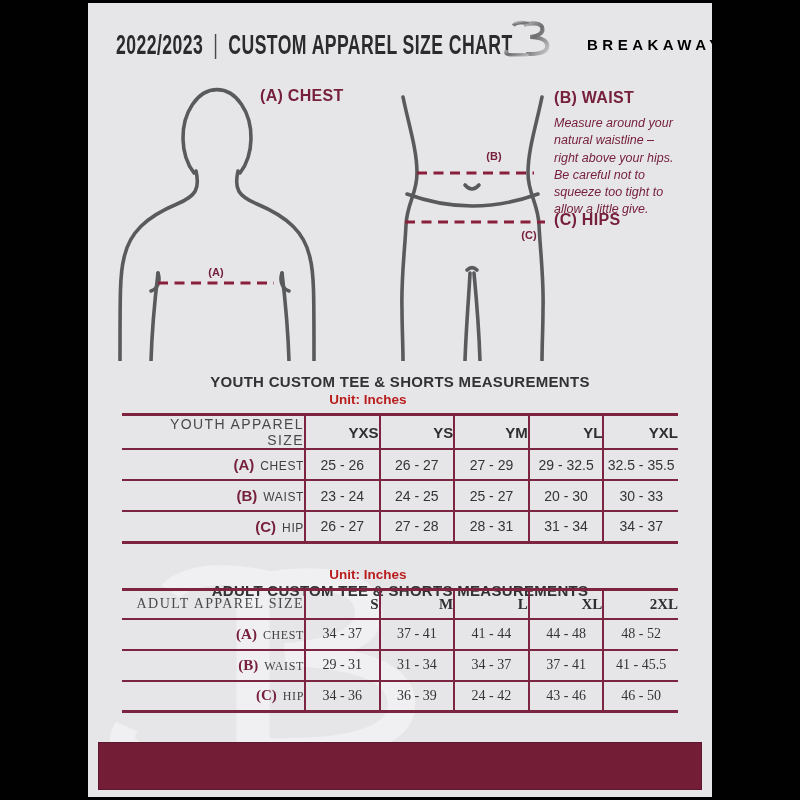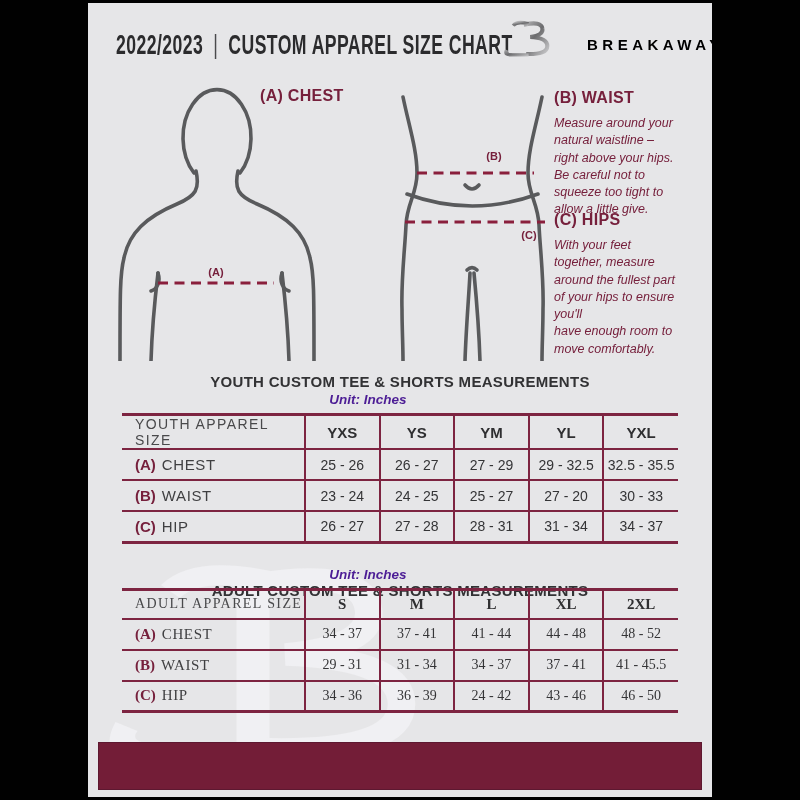--- a/index.html
+++ b/index.html
@@ -46,37 +46,37 @@
   .guide h3{margin:0 0 8px 0;font-size:16px;font-weight:bold;letter-spacing:.3px;}
   .guide p{margin:0;font-size:12.5px;font-style:italic;line-height:1.38;white-space:pre-line;}
   .guide-chest{left:172px;top:84px;width:160px;}
   .guide-waist{left:466px;top:86px;width:160px;}
   .guide-hips{left:466px;top:208px;width:162px;}
 
   
   .tbl-title{position:absolute;left:0;width:624px;text-align:center;z-index:2;
     font-size:15px;font-weight:bold;color:#323234;letter-spacing:.3px;}
   .tbl-subtitle{position:absolute;left:0;width:560px;text-align:center;z-index:2;
-    font-size:13.5px;font-style:italic;font-weight:bold;color:#4c1d95;}
+    font-size:13.5px;font-weight:bold;color:#b91c1c;}
   .youth-title{top:370px;} .youth-subtitle{top:389px;}
   .adult-title{top:545px;margin-top:34px;} .adult-subtitle{top:564px;}
 
   
   table.size{position:absolute;left:34px;width:556px;border-collapse:collapse;z-index:2;
     border-top:3px solid var(--maroon-line);border-bottom:3px solid var(--maroon-line);
     background:transparent;}
   .youth-table{top:410px;} .adult-table{top:585px;font-family:Liberation Serif, serif;}
   table.size th,table.size td{border-left:2px solid var(--maroon-line);padding:0;text-align:center;}
-  table.size th:first-child,table.size td:first-child{border-left:none;text-align:left;padding-left:13px;}
+  table.size th:first-child,table.size td:first-child{border-left:none;text-align:right;padding-left:13px;}
   table.size tbody tr td{border-top:2px solid var(--maroon-line);}
-  table.size thead th{height:29px;font-size:15px;font-weight:bold;color:#2f2f31;}
+  table.size thead th{height:29px;font-size:15px;font-weight:bold;color:#2f2f31;text-align:right;}
   table.size thead th:first-child{font-size:14px;font-weight:normal;color:#49494B;letter-spacing:1.4px;}
   table.size tbody td{height:31px;font-size:14px;color:var(--cell-ink);}
   table.size td .pfx{font-weight:bold;color:var(--maroon);margin-right:6px;font-size:15px;}
-  table.size td .lbl{color:#3f3f41;font-size:15px;letter-spacing:.6px;}
+  table.size td .lbl{color:#3f3f41;font-size:12px;letter-spacing:.6px;}
   col.c-label{width:32.9%;} col.c-size{width:13.42%;}
 
   
   .footer-bar{position:absolute;left:10px;top:739px;width:604px;height:48px;
     background:#731D37;border:1px solid #5d1830;z-index:2;}
 </style>
 </head>
 <body>
 
 <div class="canvas">
@@ -143,27 +143,20 @@
       <h3>(B) WAIST</h3>
       <p>Measure around your
 natural waistline –
 right above your hips.
 Be careful not to
 squeeze too tight to
 allow a little give.</p>
     </div>
     <div class="guide guide-hips">
       <h3>(C) HIPS</h3>
-      <p>With your feet
-together, measure
-around the fullest part
-of your hips to ensure
-you'll
-have enough room to
-move comfortably.</p>
     </div>
 
     <div class="tbl-title youth-title">YOUTH CUSTOM TEE &amp; SHORTS MEASUREMENTS</div>
     <div class="tbl-subtitle youth-subtitle">Unit: Inches</div>
     <table class="size youth-table">
       <colgroup>
           <col class="c-label">
           <col class="c-size">
           <col class="c-size">
           <col class="c-size">
@@ -187,21 +180,21 @@
           <td>26 - 27</td>
           <td>27 - 29</td>
           <td>29 - 32.5</td>
           <td>32.5 - 35.5</td>
         </tr>
         <tr>
           <td><span class="pfx">(B)</span><span class="lbl">WAIST</span></td>
           <td>23 - 24</td>
           <td>24 - 25</td>
           <td>25 - 27</td>
-          <td>27 - 20</td>
+          <td>20 - 30</td>
           <td>30 - 33</td>
         </tr>
         <tr>
           <td><span class="pfx">(C)</span><span class="lbl">HIP</span></td>
           <td>26 - 27</td>
           <td>27 - 28</td>
           <td>28 - 31</td>
           <td>31 - 34</td>
           <td>34 - 37</td>
         </tr>

